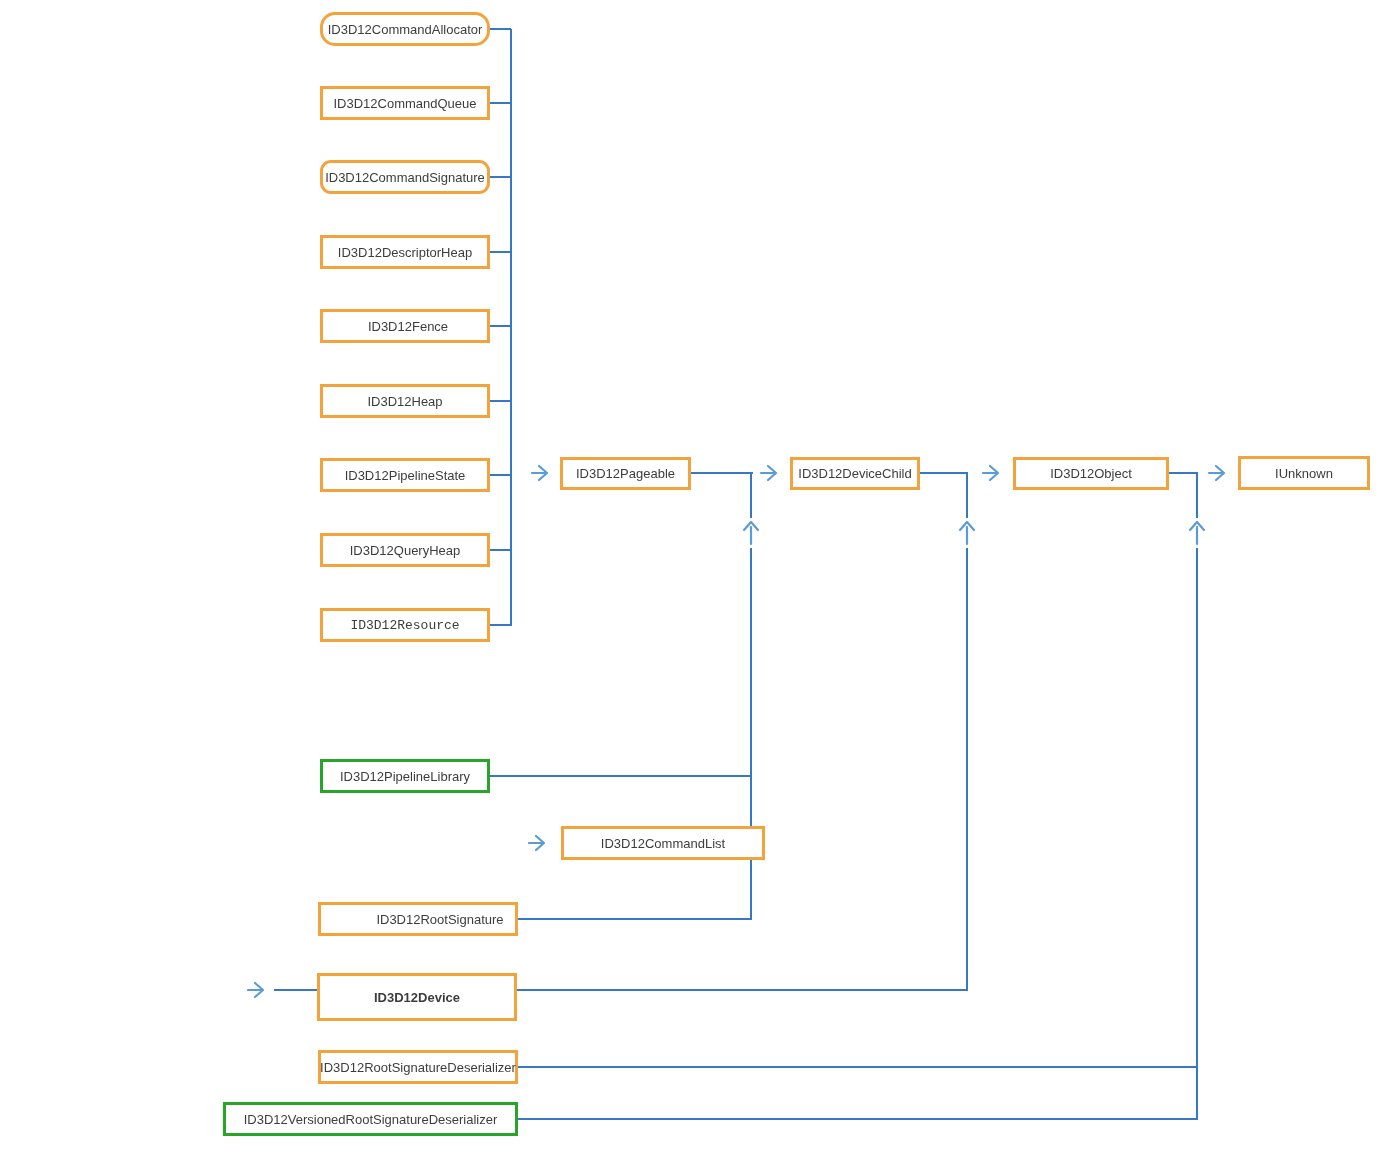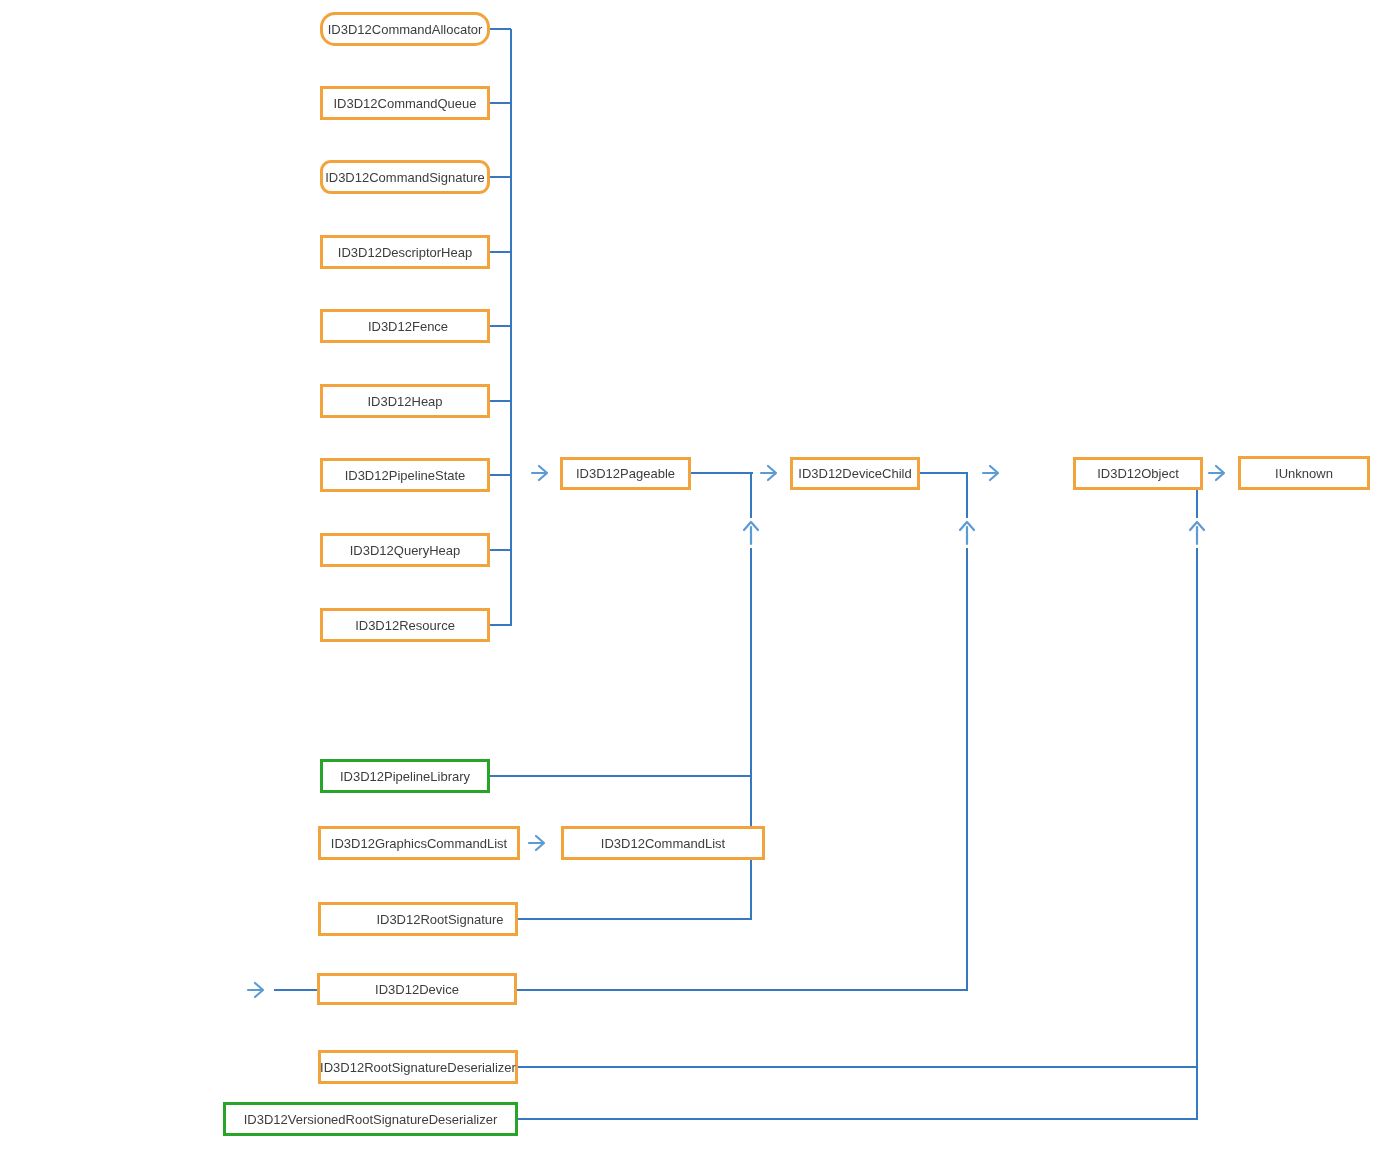--- a/index.html
+++ b/index.html
@@ -100,25 +100,24 @@
       <path d="M1 9 L8 1 L15 9" fill="none" stroke="var(--arrow)" stroke-width="2.2" stroke-linecap="round" stroke-linejoin="round"></path>
     </svg>
     <div class="node" style="left: 320px; top: 12px; width: 170px; height: 34px; border-radius: 15px;">ID3D12CommandAllocator</div>
     <div class="node" style="left: 320px; top: 86px; width: 170px; height: 34px;">ID3D12CommandQueue</div>
     <div class="node" style="left: 320px; top: 160px; width: 170px; height: 34px; border-radius: 11px;">ID3D12CommandSignature</div>
     <div class="node" style="left: 320px; top: 235px; width: 170px; height: 34px;">ID3D12DescriptorHeap</div>
     <div class="node" style="left: 320px; top: 309px; width: 170px; height: 34px; padding-left: 6px;">ID3D12Fence</div>
     <div class="node" style="left: 320px; top: 384px; width: 170px; height: 34px;">ID3D12Heap</div>
     <div class="node" style="left: 320px; top: 458px; width: 170px; height: 34px;">ID3D12PipelineState</div>
     <div class="node" style="left: 320px; top: 533px; width: 170px; height: 34px;">ID3D12QueryHeap</div>
-    <div class="node" style="left: 320px; top: 608px; width: 170px; height: 34px;">ID3D12Resource</div>
+    <div class="node" style="left: 320px; top: 608px; width: 170px; height: 34px; font-family: Liberation Mono, monospace;">ID3D12Resource</div>
     <div class="node" style="left: 560px; top: 457px; width: 131px; height: 33px;">ID3D12Pageable</div>
     <div class="node" style="left: 790px; top: 457px; width: 130px; height: 33px;">ID3D12DeviceChild</div>
-    <div class="node" style="left: 1073px; top: 457px; width: 130px; height: 33px;">ID3D12Object</div>
+    <div class="node" style="left: 1013px; top: 457px; width: 156px; height: 33px;">ID3D12Object</div>
     <div class="node" style="left: 1238px; top: 456px; width: 132px; height: 34px;">IUnknown</div>
     <div class="node green" style="left: 320px; top: 759px; width: 170px; height: 34px;">ID3D12PipelineLibrary</div>
-    <div class="node" style="left: 318px; top: 826px; width: 202px; height: 34px;">ID3D12GraphicsCommandList</div>
     <div class="node" style="left: 561px; top: 826px; width: 204px; height: 34px;">ID3D12CommandList</div>
     <div class="node" style="left: 318px; top: 902px; width: 200px; height: 34px; padding-left: 44px;">ID3D12RootSignature</div>
-    <div class="node" style="left: 317px; top: 973px; width: 200px; height: 32px;">ID3D12Device</div>
+    <div class="node" style="left: 317px; top: 973px; width: 200px; height: 48px; font-weight: bold;">ID3D12Device</div>
     <div class="node" style="left: 318px; top: 1050px; width: 200px; height: 34px;">ID3D12RootSignatureDeserializer</div>
     <div class="node green" style="left: 223px; top: 1102px; width: 295px; height: 34px;">ID3D12VersionedRootSignatureDeserializer</div>
   </div>
 
 </body></html>

